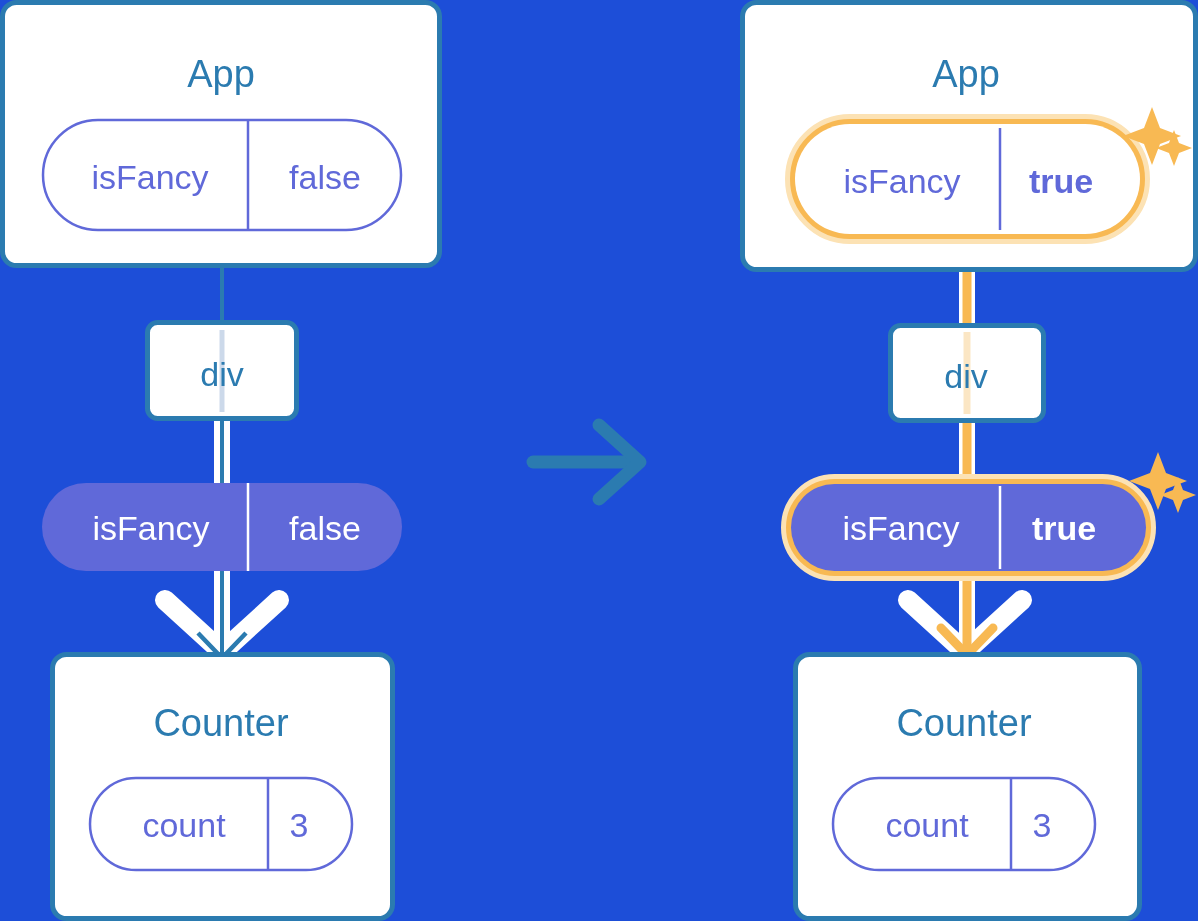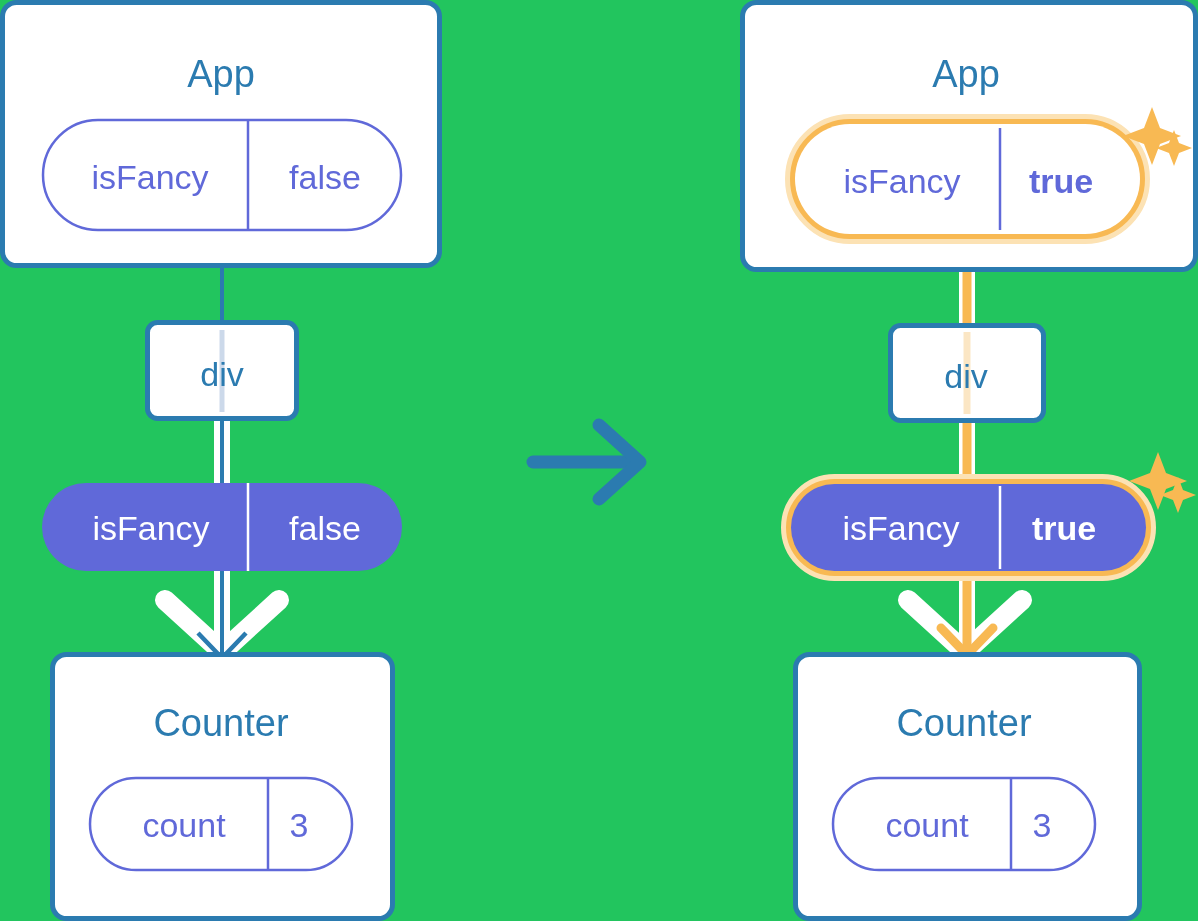--- a/index.html
+++ b/index.html
@@ -10,21 +10,21 @@
   body {
     width: 1198px;
     height: 921px;
     overflow: hidden;
     font-family: "Liberation Sans", sans-serif;
   }
   #stage {
     position: relative;
     width: 1198px;
     height: 921px;
-    background: #22c55e;
+    background: #1d4ed8;
     text-decoration: underline;
   }
   svg.diagram {
     position: absolute;
     left: 0;
     top: 0;
     width: 1198px;
     height: 921px;
     display: block;
   }

